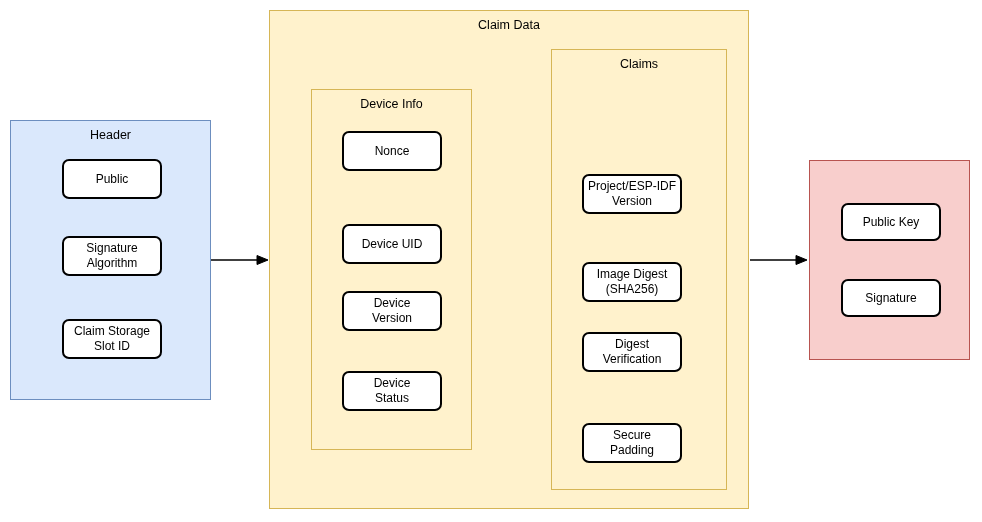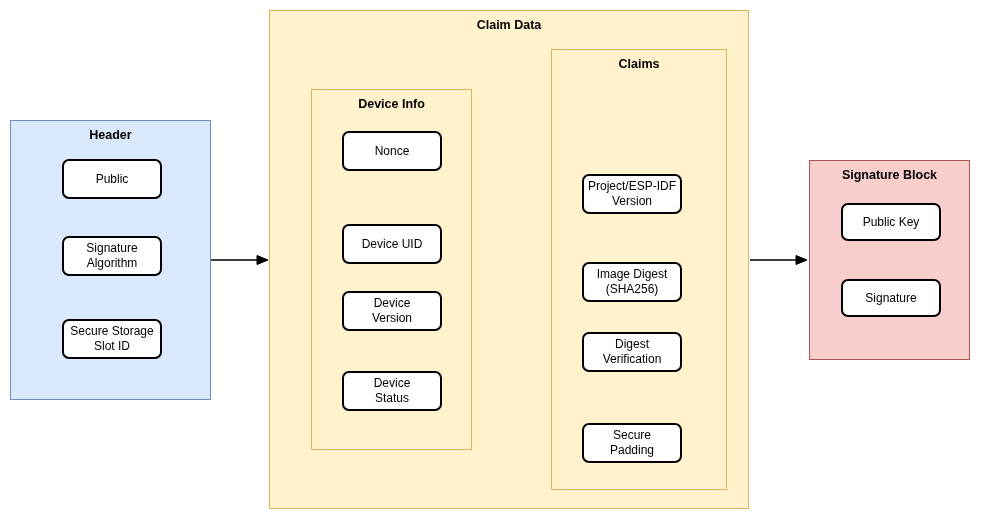--- a/index.html
+++ b/index.html
@@ -24,21 +24,21 @@
     position:absolute;
     border:1.5px solid;
   }
   .group.blue   { background:var(--header-fill);    border-color:var(--header-border); }
   .group.yellow { background:var(--claim-fill);     border-color:var(--claim-border); }
   .group.pink   { background:var(--signature-fill); border-color:var(--signature-border); }
 
   .gtitle {
     position:absolute; top:7px; left:0; right:0;
     text-align:center;
-    font-weight:bold; font-size:12.5px; line-height:15px;
+    font-weight:normal; font-size:12.5px; line-height:15px;
     white-space:nowrap;
   }
 
   .node {
     position:absolute;
     width:100px; height:40px;
     background:var(--node-fill);
     border:2px solid var(--node-border);
     border-radius:7px;
     display:flex; align-items:center; justify-content:center;
@@ -69,21 +69,21 @@
       <line x1="750" y1="260" x2="798" y2="260"></line>
       <polygon points="807,260 796,255.5 796,264.5"></polygon>
     </g>
   </svg>
 
   <div class="group blue" style="left:10px;top:120px;width:201px;height:280px">
     <div class="gtitle">Header</div>
     <div class="node" style="left:51px;top:38px">Public</div>
     <div class="node" style="left:51px;top:115px">Signature
 Algorithm</div>
-    <div class="node" style="left:51px;top:198px">Secure Storage
+    <div class="node" style="left:51px;top:198px">Claim Storage
 Slot ID</div>
   </div>
 
   <div class="group yellow" style="left:269px;top:10px;width:480px;height:499px">
     <div class="gtitle">Claim Data</div>
 
     <div class="group yellow" style="left:41px;top:78px;width:161px;height:361px">
       <div class="gtitle">Device Info</div>
       <div class="node" style="left:30px;top:41px">Nonce</div>
       <div class="node" style="left:30px;top:134px">Device UID</div>
@@ -100,18 +100,17 @@
       <div class="node" style="left:30px;top:212px">Image Digest
 (SHA256)</div>
       <div class="node" style="left:30px;top:282px">Digest
 Verification</div>
       <div class="node" style="left:30px;top:373px">Secure
 Padding</div>
     </div>
   </div>
 
   <div class="group pink" style="left:809px;top:160px;width:161px;height:200px">
-    <div class="gtitle">Signature Block</div>
     <div class="node" style="left:31px;top:42px;height:38px">Public Key</div>
     <div class="node" style="left:31px;top:118px;height:38px">Signature</div>
   </div>
 
 </div>
 
 </body></html>

